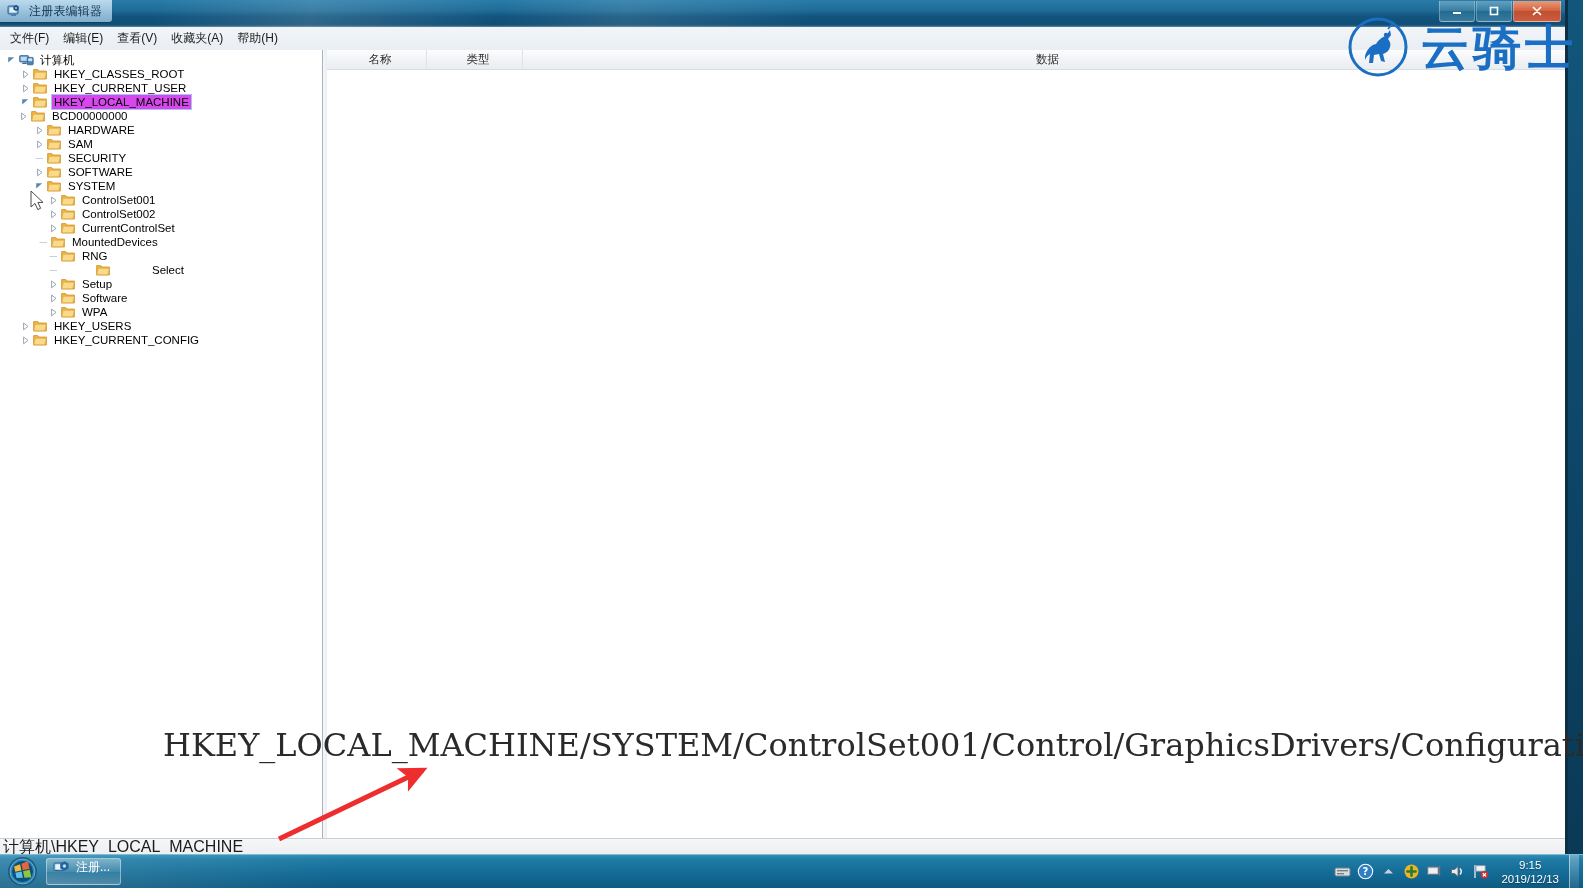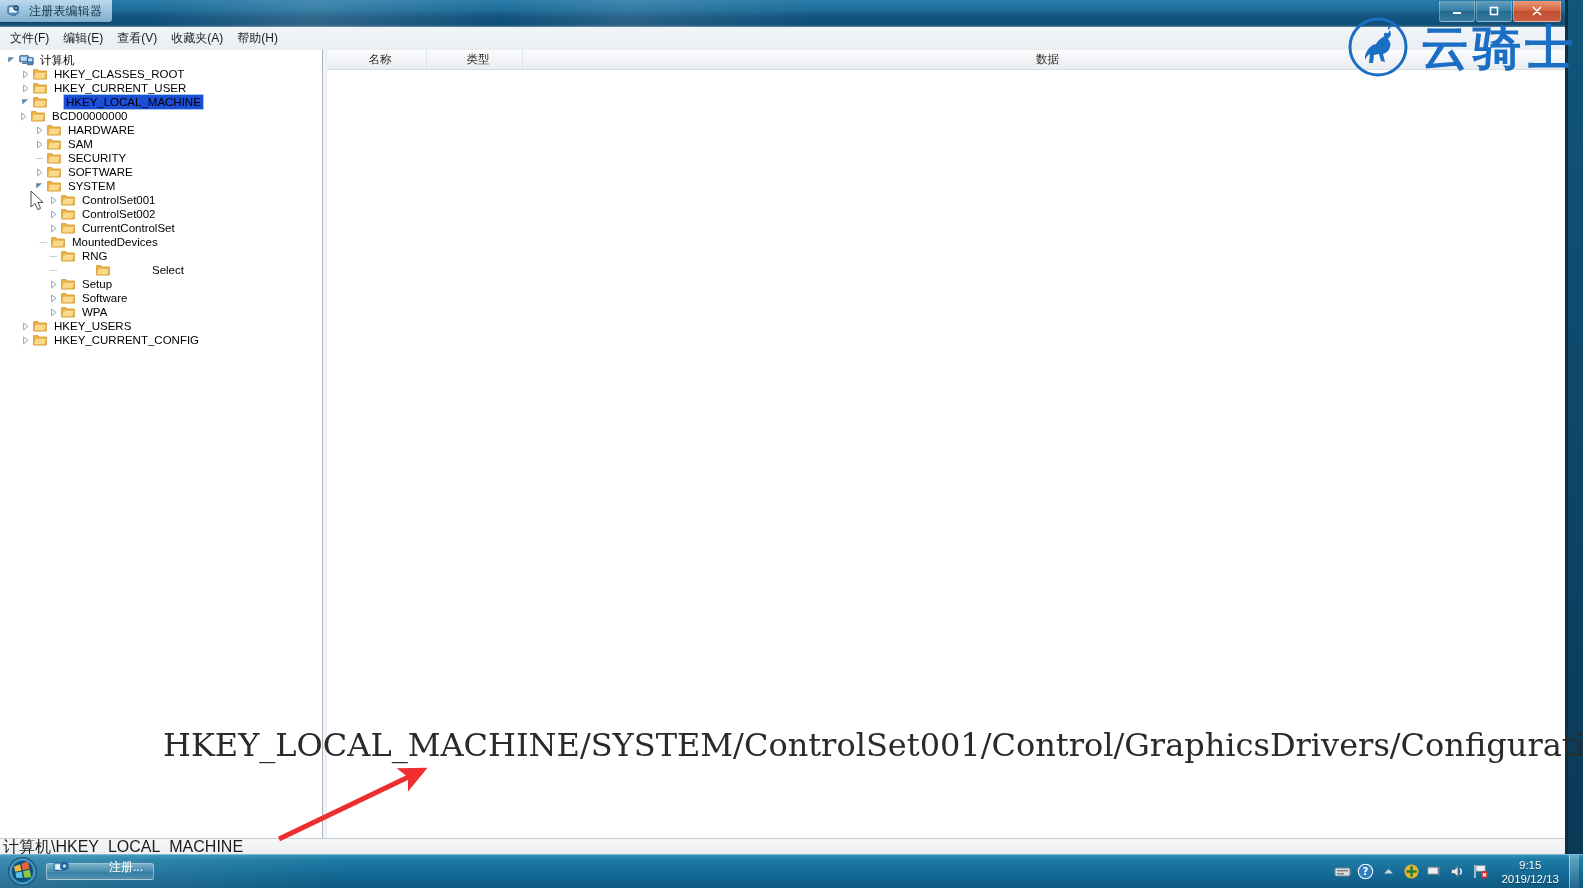--- a/index.html
+++ b/index.html
@@ -155,23 +155,23 @@
     width: 15px;
     height: 14px;
     flex: 0 0 auto;
     display: flex;
     align-items: center;
     justify-content: center;
   }
   .node .fico { width: 15px; height: 14px; flex: 0 0 auto; margin-right: 3px; display:flex; align-items:center;}
   .node .lbl { padding: 0 3px; }
   .node.selected .lbl {
-    background: #1d4ed8;
+    background: #d946ef;
     border: 1px solid #9ec9e8;
-    margin: -1px 12px;
+    margin: -1px 0;
     padding: 0 2px;
   }
 
   
   .valuepane {
     flex: 1 1 auto;
     background: #ffffff;
     overflow: hidden;
     position: relative;
   }
@@ -275,33 +275,32 @@
     display: flex;
     align-items: center;
   }
   .startorb {
     width: 40px; height: 31px;
     margin-left: 2px;
     display: flex; align-items: center; justify-content: center;
     flex: 0 0 auto;
   }
   .taskbtn {
-    height: 17px;
+    height: 27px;
     display: flex;
     align-items: center;
     padding: 0 10px 8px 6px;
     margin-left: 4px;
     border: 1px solid rgba(255,255,255,0.42);
     border-radius: 3px;
     background: linear-gradient(180deg, rgba(255,255,255,0.36) 0%, rgba(255,255,255,0.12) 50%, rgba(255,255,255,0.04) 51%, rgba(255,255,255,0.20) 100%);
     box-sizing: border-box;
     font-size: 12px;
     color: #ffffff;
     white-space: nowrap;
-    gap: 33px;
   }
   .taskbtn .tbico { width: 18px; height: 18px; margin-right: 5px; flex: 0 0 auto; }
 
   #tray {
     position: absolute;
     right: 0; bottom: 0;
     height: 33px;
     display: flex;
     align-items: center;
     padding-right: 4px;

